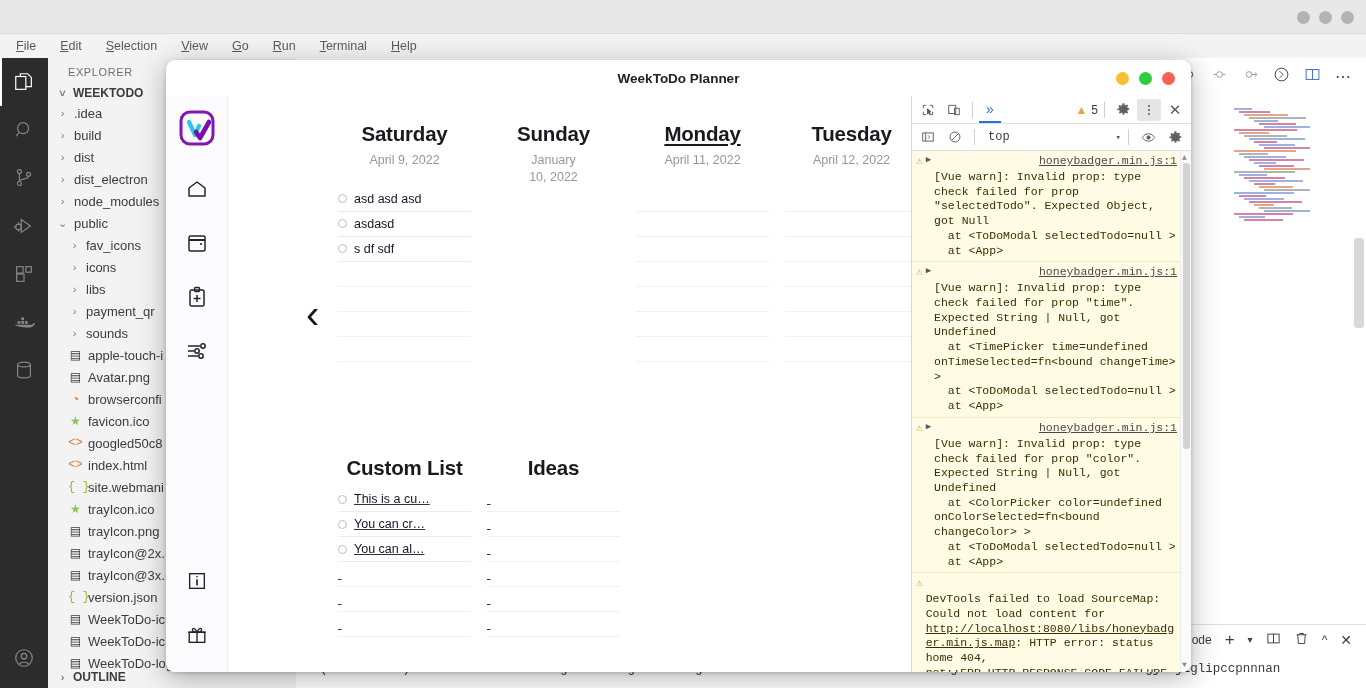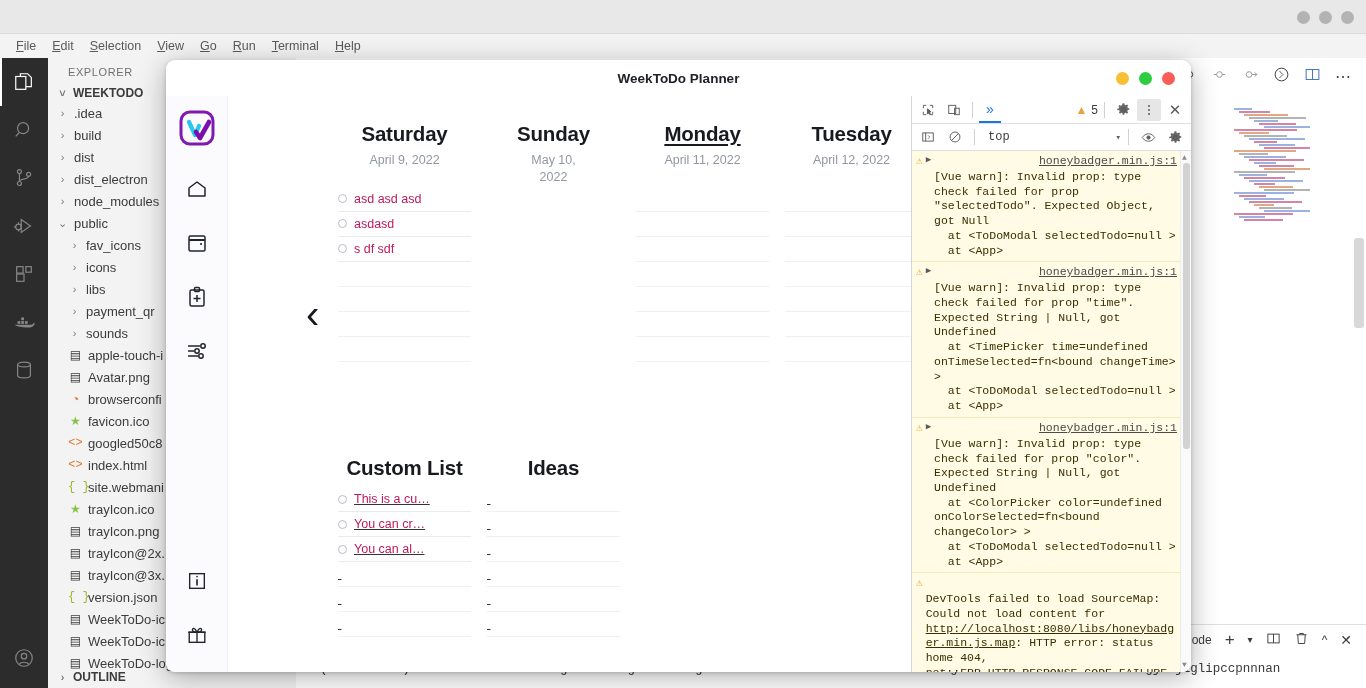--- a/index.html
+++ b/index.html
@@ -23,21 +23,21 @@
   .vs-title { font-size: 13.5px; color: #3c3c3c; letter-spacing: .1px; }
   .vs-win-controls {
     position: absolute; right: 12px; top: 0; height: 34px;
     display: flex; align-items: center; gap: 9px;
   }
   .vs-dot { width: 13px; height: 13px; border-radius: 50%; background: #b3b3b3; }
 
   .vs-menubar {
     position: absolute; top: 34px; left: 0; right: 0; height: 24px;
     background: #f3f3f3; display: flex; align-items: center;
-    padding-left: 8px; gap: 0px;
+    padding-left: 8px; gap: 8px;
   }
   .vs-menu-item {
     font-size: 12.5px; color: #5a5a5a; padding: 2px 8px; cursor: default;
   }
   .vs-menu-item u { text-decoration: underline; }
 
   .vs-activitybar {
     position: absolute; top: 58px; left: 0; width: 48px; bottom: 0;
     background: #2c2c2c;
   }
@@ -159,21 +159,21 @@
     letter-spacing: -.2px;
   }
   .day-name.today { text-decoration: underline; text-underline-offset: 3px; }
   .day-date {
     text-align: center; font-size: 12.5px; color: #9297a3; margin-top: 6px;
     line-height: 1.35;
   }
   .day-tasks { margin-top: 18px; }
   .task-row {
     display: flex; align-items: center; gap: 7px; height: 25px;
-    border-bottom: 1px solid #e9ebef; font-size: 12.5px; color: #be185d;
+    border-bottom: 1px solid #e9ebef; font-size: 12.5px; color: #0f172a;
     white-space: nowrap; overflow: hidden;
   }
   .task-row.empty { border-bottom: 1px solid #eef0f3; }
   .cbox {
     width: 9px; height: 9px; border: 1px solid #b9bdc6; border-radius: 50%;
     flex: none;
   }
   .dotmark { width: 9px; height: 9px; border-radius: 50%; flex: none; }
 
   .lists-strip {
@@ -641,21 +641,21 @@
               <span>s df sdf</span>
             </div>
             <div class="task-row empty">&nbsp;</div>
             <div class="task-row empty">&nbsp;</div>
             <div class="task-row empty">&nbsp;</div>
             <div class="task-row empty">&nbsp;</div>
           </div>
         </div>
         <div class="day-col">
           <div class="day-name">Sunday</div>
-          <div class="day-date" style="max-width: 58px; margin: 6px auto 0px;">May 10, 2022</div>
+          <div class="day-date" style="max-width: 58px; margin: 6px auto 0px;">January 10, 2022</div>
         </div>
         <div class="day-col">
           <div class="day-name today">Monday</div>
           <div class="day-date">April 11, 2022</div>
           <div class="day-tasks">
             <div class="task-row empty">&nbsp;</div>
             <div class="task-row empty">&nbsp;</div>
             <div class="task-row empty">&nbsp;</div>
             <div class="task-row empty">&nbsp;</div>
             <div class="task-row empty">&nbsp;</div>

